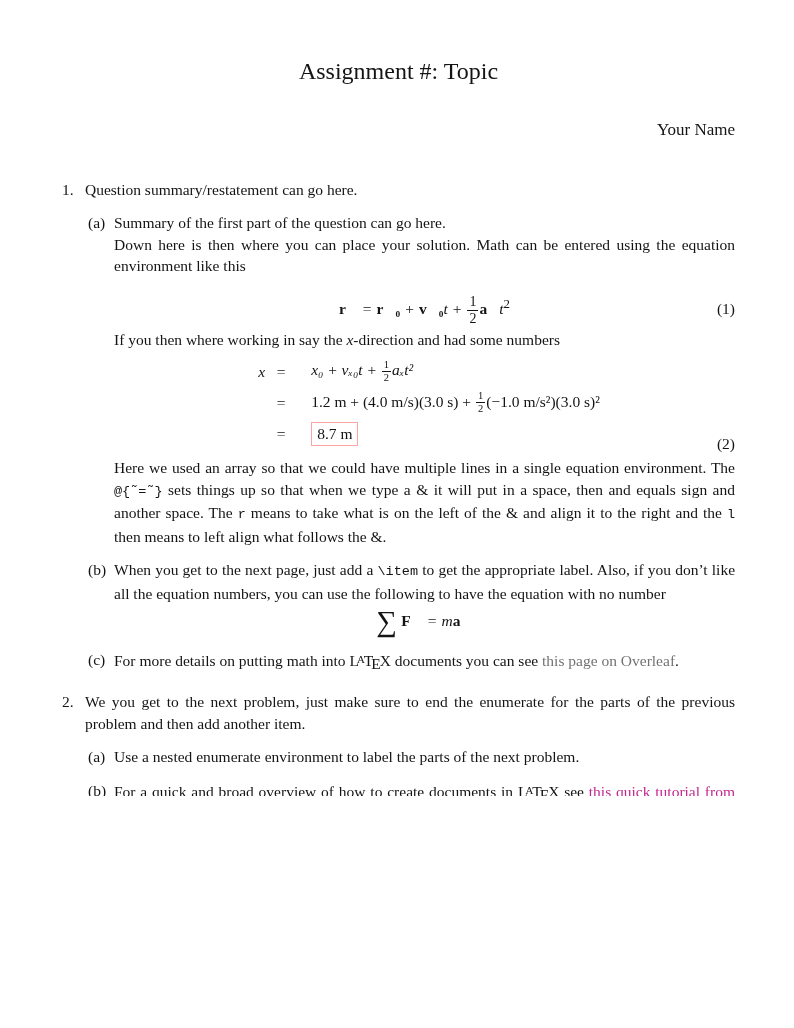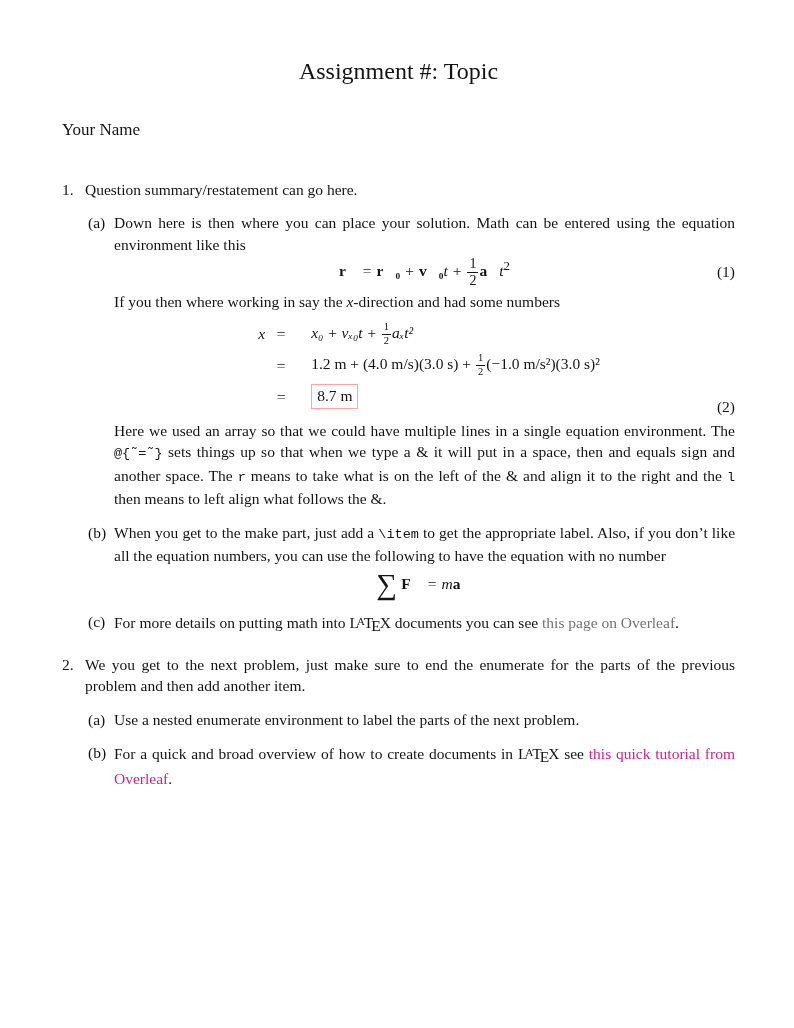--- a/index.html
+++ b/index.html
@@ -9,21 +9,21 @@
     background:#ffffff;
     color:#141414;
     font-family:"Liberation Serif", serif;
     font-size:15.5px;
     line-height:21.5px;
     overflow:hidden;
   }
   .content { position:absolute; left:62px; top:0; width:673px; }
 
   .doc-title { text-align:center; font-size:24px; line-height:30px; margin-top:56px; }
-  .doc-author { text-align:left; font-size:17px; margin-top:33px; }
+  .doc-author { text-align:right; font-size:17px; margin-top:33px; }
   .doc-date { text-align:center; font-size:17px; margin-top:17px; }
 
   .item { display:flex; }
   .item-num { width:23px; flex:none; }
   .item-body { flex:1; min-width:0; }
   .sub { display:flex; margin-left:3px; }
   .sub-label { width:26px; flex:none; }
   .sub-body { flex:1; min-width:0; }
   .just { text-align:justify; }
 
@@ -42,21 +42,21 @@
   .bv { font-weight:bold; font-style:normal; }
   .mop { margin:0 5px; }
   .mth { white-space:nowrap; }
 
   .frac { display:inline-block; vertical-align:middle; text-align:center; line-height:1; margin:0 1px; }
   .frac .fn { display:block; padding:0 2px 1px; border-bottom:1px solid #141414; }
   .frac .fd { display:block; padding:1px 2px 0; }
   .frac-disp { font-size:14px; }
   .frac-sm { font-size:10.5px; }
 
-  .eq1-row { margin-top:0; margin-bottom:3px; }
+  .eq1-row { margin-top:16px; margin-bottom:3px; }
 
   .arr { width:fit-content; margin:9px auto 0; }
   .arr-row { display:flex; align-items:center; margin-bottom:7px; }
   .arr-lhs { width:16px; text-align:right; }
   .arr-eq { width:32px; text-align:center; flex:none; }
   .arr-rhs { text-align:left; white-space:nowrap;margin-left:14px; }
   .arr-num-pos { top:74px; transform:none; }
 
   .boxed { display:inline-block; border:1px solid #fca5a5; padding:0 5px 1px; }
 
@@ -82,20 +82,21 @@
     <div class="doc-author">Your Name</div>
 
     <div class="item mt-item1">
       <div class="item-num">1.</div>
       <div class="item-body">
         <div>Question summary/restatement can go here.</div>
 
         <div class="sub mt-sub">
           <div class="sub-label">(a)</div>
           <div class="sub-body">
+            <div>Summary of the first part of the question can go here.</div>
             <div class="just">Down here is then where you can place your solution.  Math can be entered using the equation environment like this</div>
 
             <div class="eqblock eq1-row">
               <div class="eqcenter mth"><span class="bv">r⃗</span><span class="mop">=</span><span class="bv">r⃗₀</span><span class="mop">+</span><span class="bv">v⃗₀</span><span class="mi">t</span><span class="mop">+</span><span class="frac frac-disp"><span class="fn">1</span><span class="fd">2</span></span><span class="bv">a⃗</span><span class="mi">t</span><sup>2</sup></div>
               <span class="eqnum">(1)</span>
             </div>
 
             <div><span>If you then where working in say the</span> <span class="mi">x</span><span>-direction and had some numbers</span></div>
 
             <div class="eqblock">
@@ -128,21 +129,21 @@
               <span class="code">l</span>
               <span>then means to left align what follows the &amp;.</span>
             </div>
           </div>
         </div>
 
         <div class="sub mt-sub">
           <div class="sub-label">(b)</div>
           <div class="sub-body">
             <div class="just">
-              <span>When you get to the make part, just add a</span>
+              <span>When you get to the next page, just add a</span>
               <span class="code">\item</span>
               <span>to get the appropriate label.  Also, if you don’t like all the equation numbers, you can use the following to have the equation with no number</span>
             </div>
 
             <div class="eqcenter sum-row mth"><span class="sigma">∑</span><span class="bv">F⃗</span><span class="mop">=</span><span class="mi">m</span><span class="bv">a⃗</span></div>
           </div>
         </div>
 
         <div class="sub mt-sub">
           <div class="sub-label">(c)</div>

